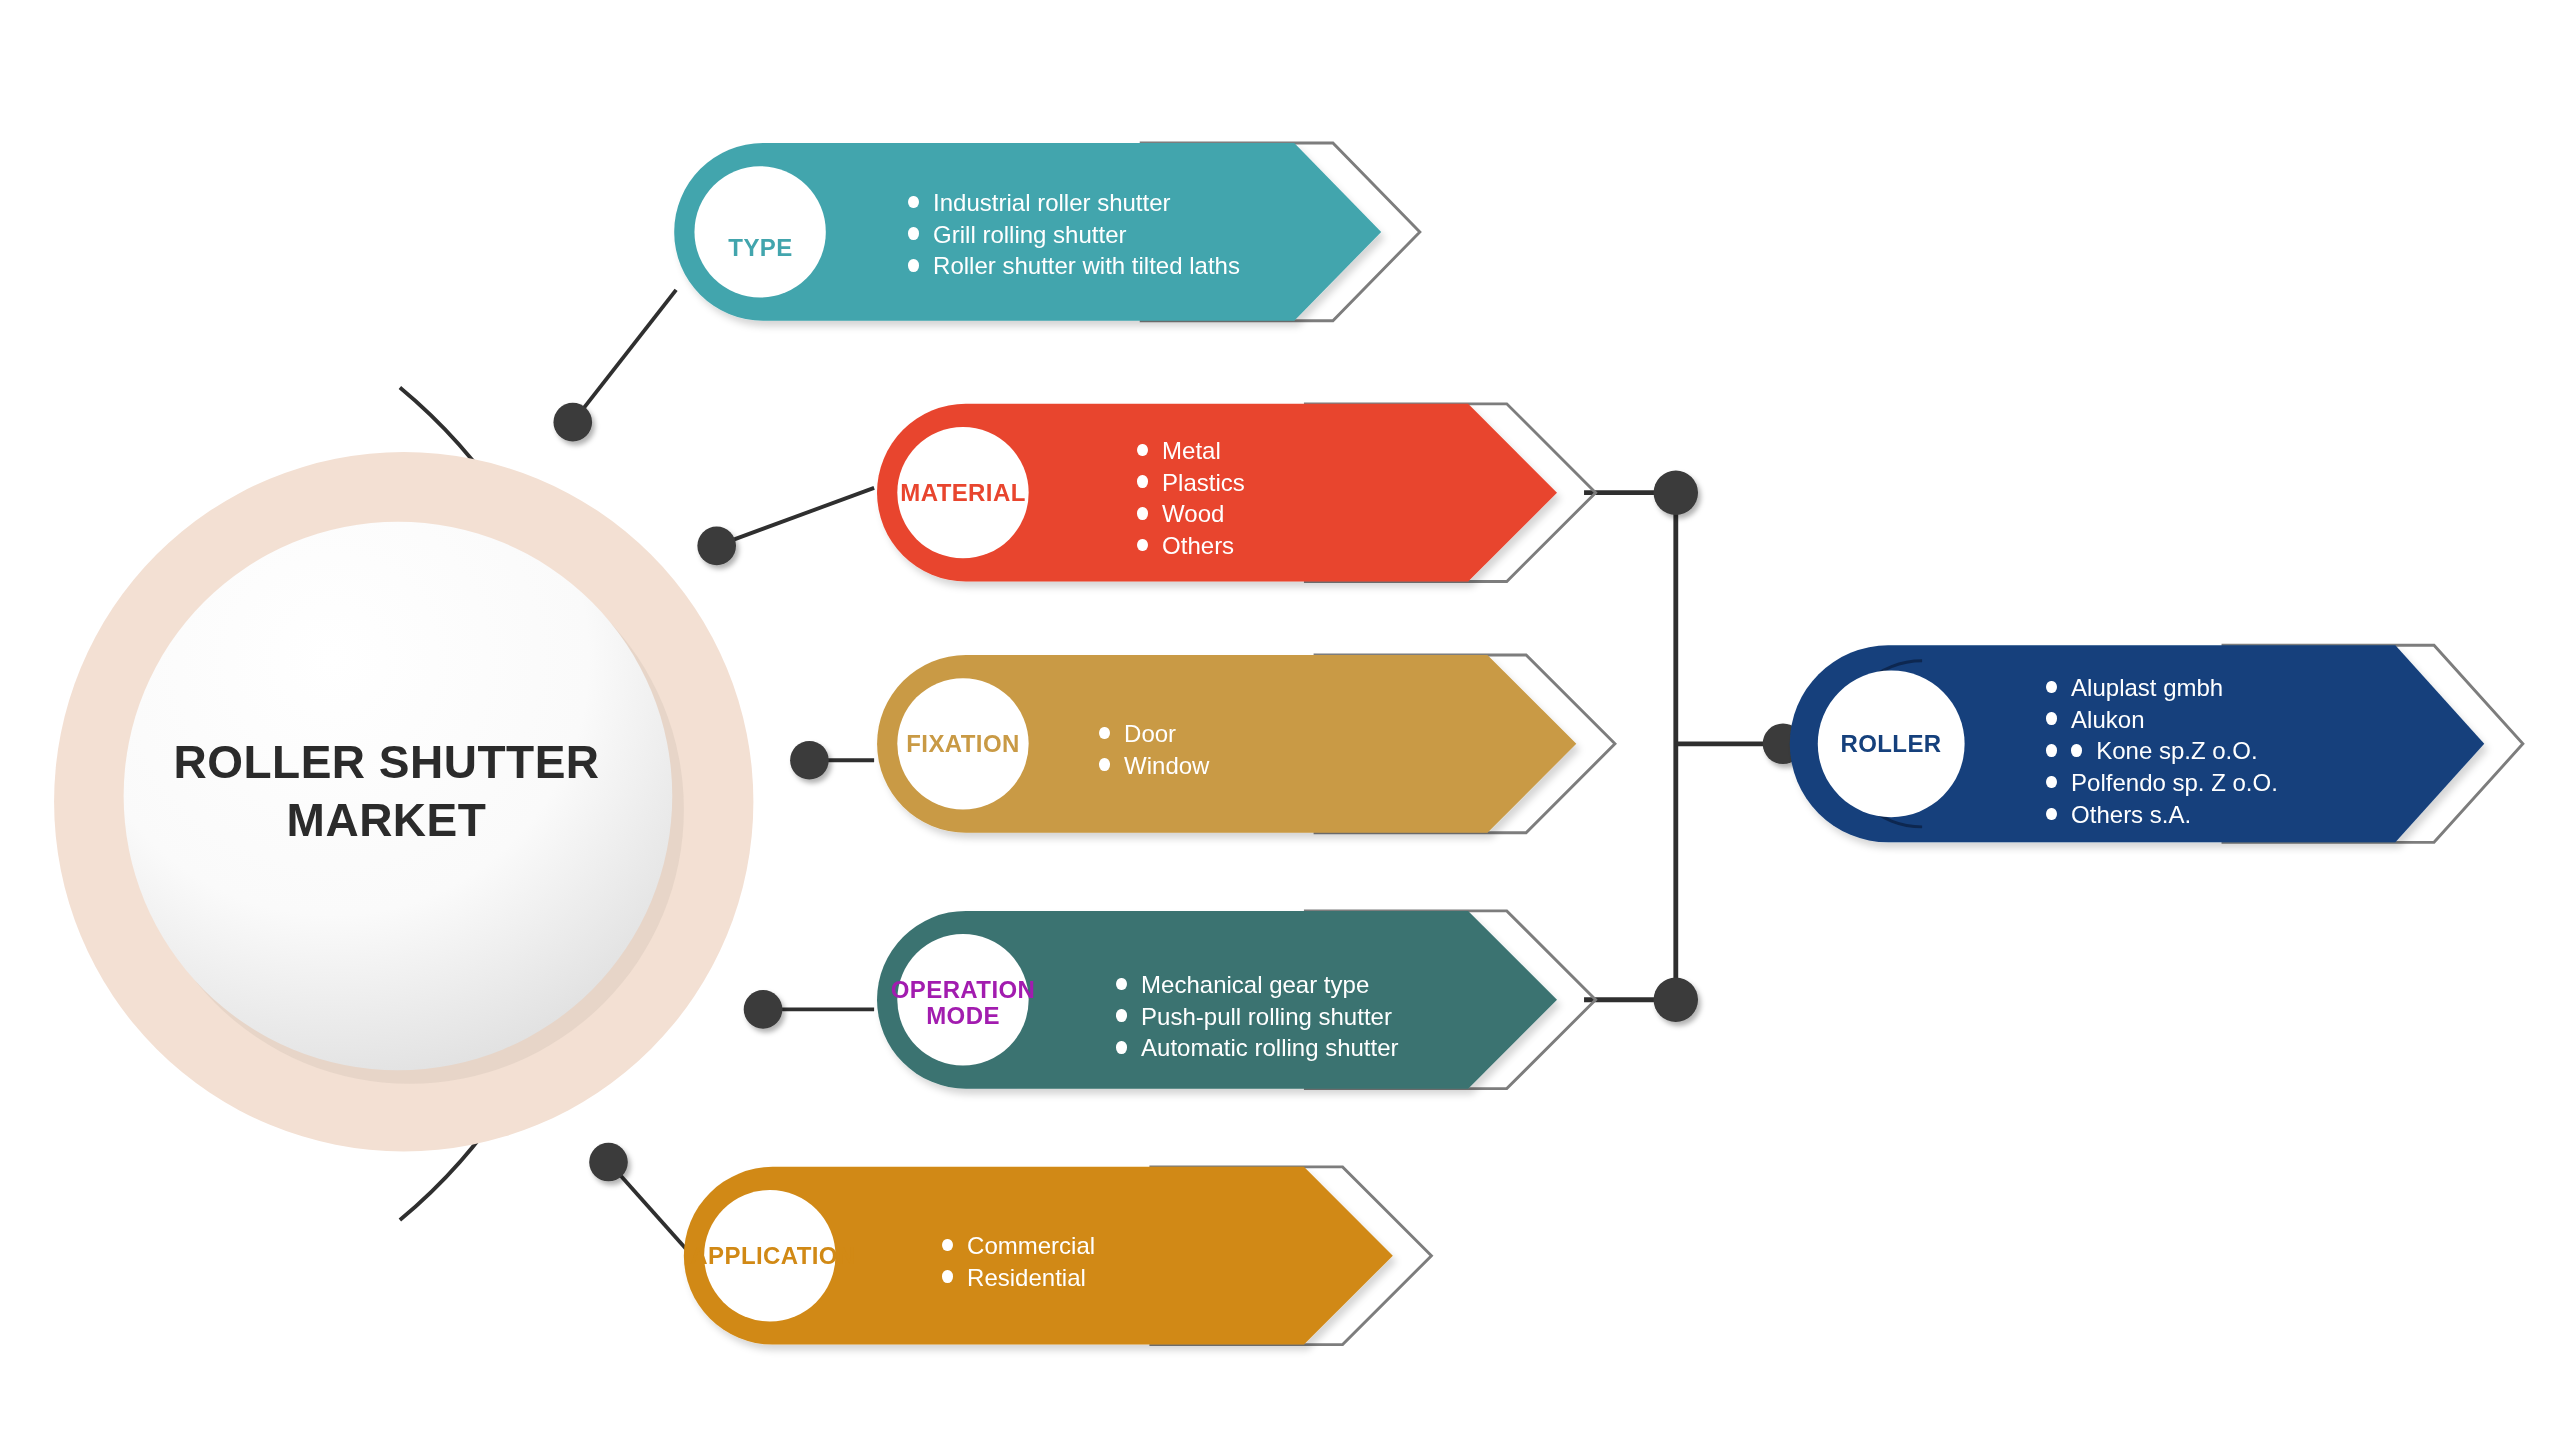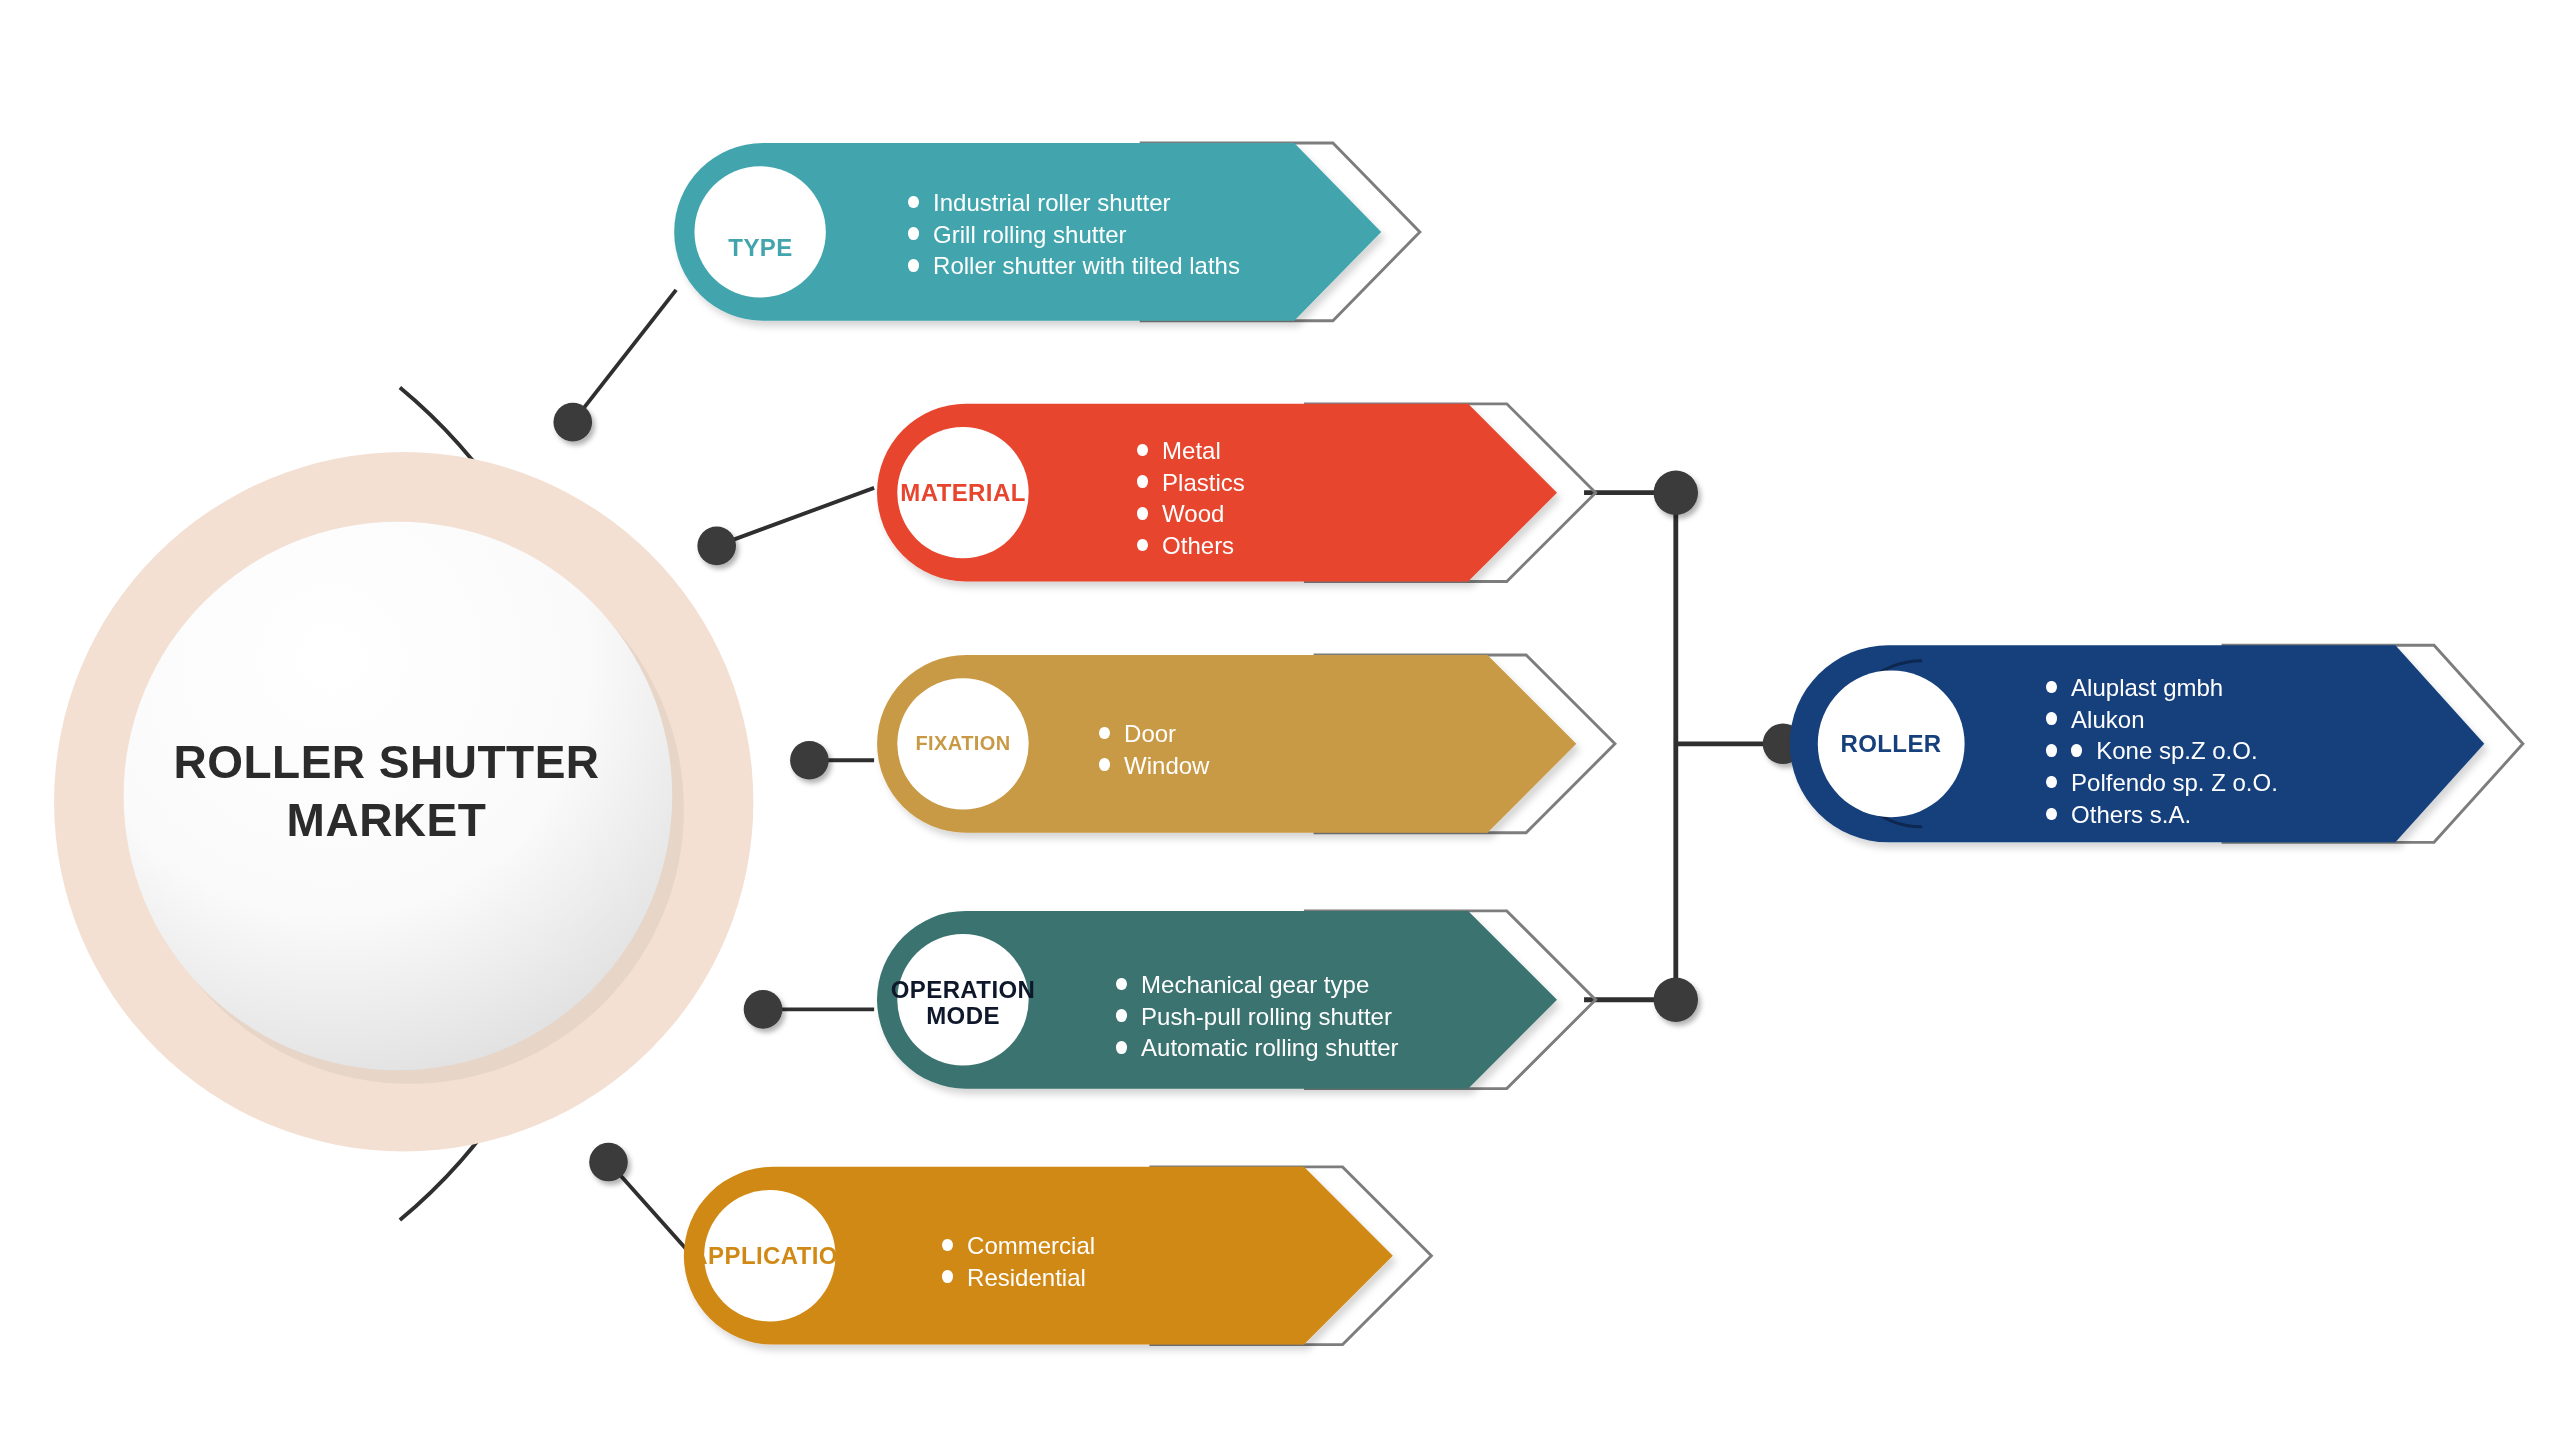--- a/index.html
+++ b/index.html
@@ -166,33 +166,33 @@
     <div class="li">
         <span class="bul"></span>
         <span class="txt">Wood</span>
       </div>
     <div class="li">
         <span class="bul"></span>
         <span class="txt">Others</span>
       </div>
   </div>
 
-  <div class="seg-label" style="left:881px;top:717px;width:164px;height:54px;color:#c99a45;font-size:20px;">FIXATION</div>
+  <div class="seg-label" style="left:881px;top:717px;width:164px;height:54px;color:#c99a45;font-size:24px;">FIXATION</div>
   <div class="seg-items" style="left:1099px;top:722px;">
     <div class="li">
         <span class="bul"></span>
         <span class="txt">Door</span>
       </div>
     <div class="li">
         <span class="bul"></span>
         <span class="txt">Window</span>
       </div>
   </div>
 
-  <div class="seg-label" style="left:876px;top:969px;width:174px;height:68px;color:#0f172a;font-size:24px;flex-direction:column;">
+  <div class="seg-label" style="left:876px;top:969px;width:174px;height:68px;color:#a21caf;font-size:24px;flex-direction:column;">
     <span>OPERATION</span>
     <span>MODE</span>
   </div>
   <div class="seg-items" style="left:1116px;top:973px;">
     <div class="li">
         <span class="bul"></span>
         <span class="txt">Mechanical gear type</span>
       </div>
     <div class="li">
         <span class="bul"></span>

